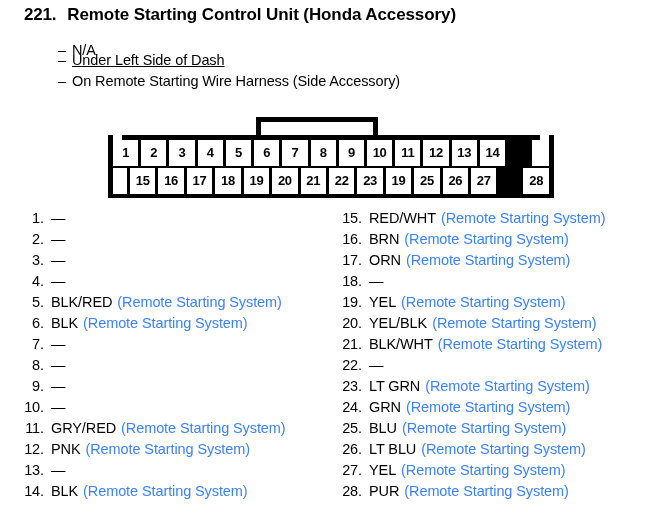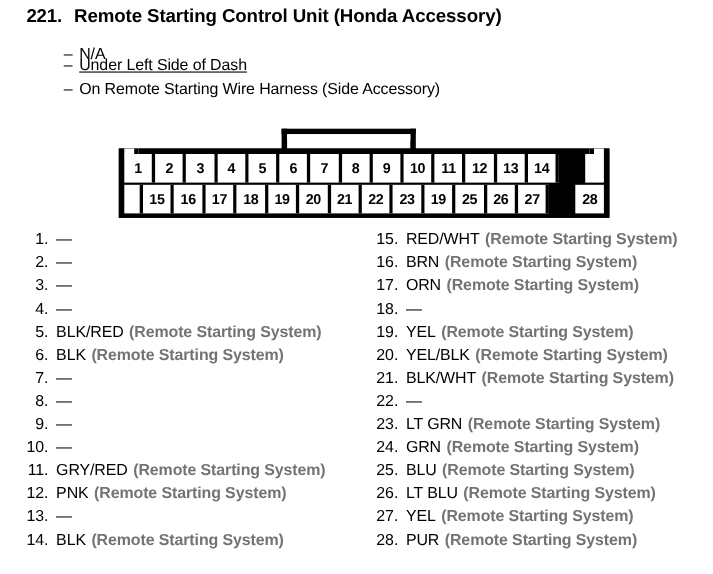--- a/index.html
+++ b/index.html
@@ -170,22 +170,21 @@
     text-align: right;
     flex: 0 0 26px;
     color: #000000;
   }
   .legend-val {
     margin-left: 7px;
     color: #000000;
   }
   .legend-sys {
     margin-left: 5px;
-    color: #737373;
-    font-weight: bold;
+    color: #3b82f6;
   }
   .legend-item.empty .legend-val { letter-spacing: 0; }
 </style>
 </head>
 <body>
 
 <div id="header">
   <div id="title-row">
     <span id="title-num">221.</span><span id="title-text">Remote Starting Control Unit (Honda Accessory)</span>
   </div>

